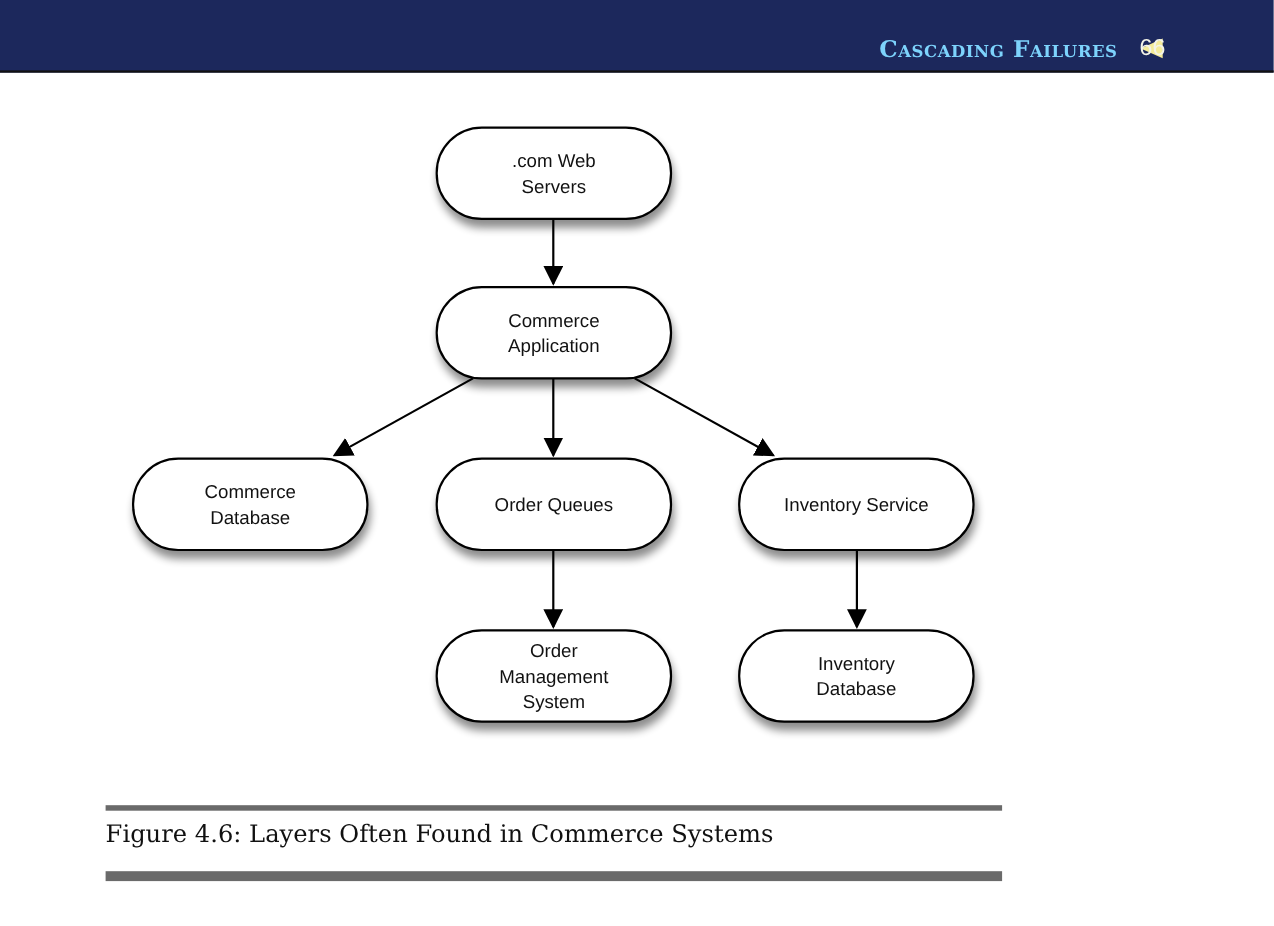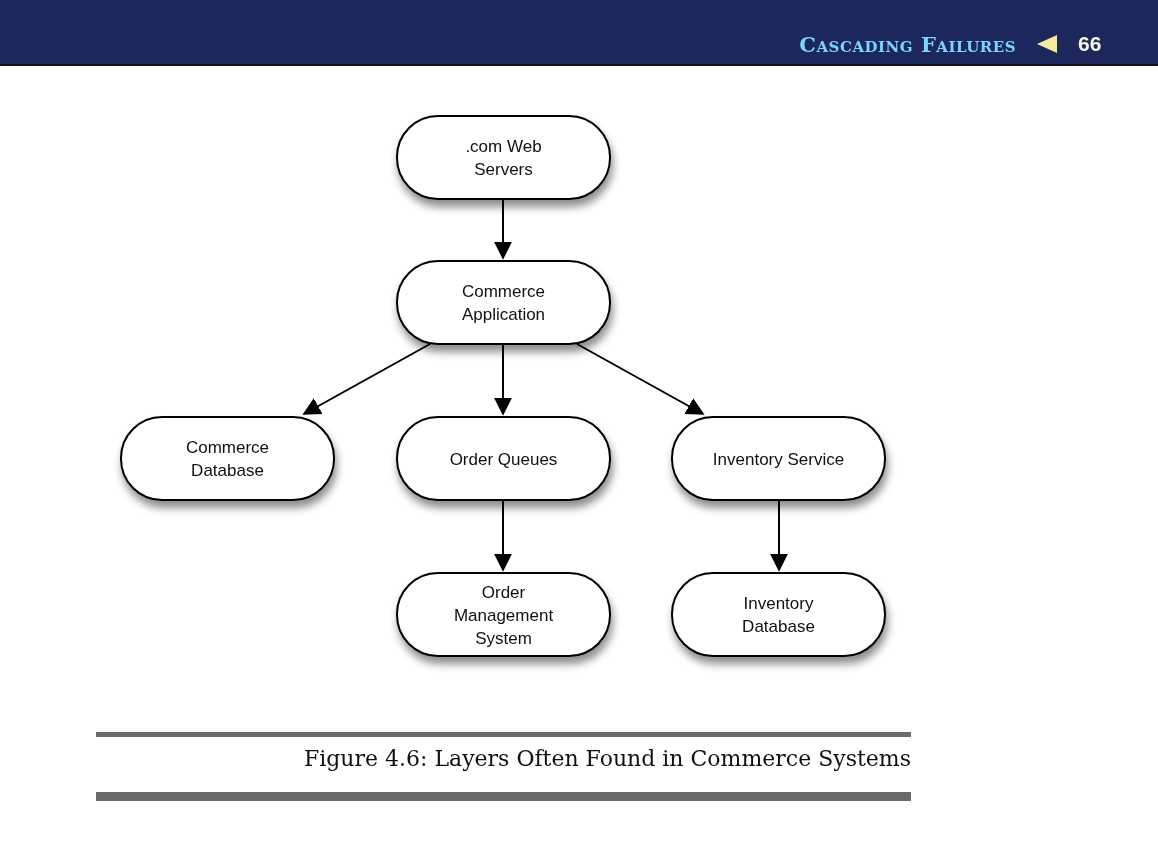--- a/index.html
+++ b/index.html
@@ -1,24 +1,24 @@
 <!DOCTYPE html>
 <html><head>
 <meta charset="utf-8">
 <style>
   html, body { margin: 0; padding: 0; }
   body { width: 1158px; height: 842px; background: #ffffff; position: relative; overflow: hidden; font-family: "Liberation Sans", sans-serif; }
   .header { position: absolute; left: 0; top: 0; width: 1158px; height: 64px; background: #1c285c; border-bottom: 2px solid #111111; }
   .header-title { position: absolute; right: 142px; top: 32px; color: #7dd3fc; font-family: "DejaVu Serif", serif; font-weight: bold; font-size: 21px; font-variant: small-caps; letter-spacing: 0.5px; }
   .header-arrow { position: absolute; left: 1037px; top: 35px; width: 0; height: 0; border-top: 9px solid transparent; border-bottom: 9px solid transparent; border-right: 20px solid #f5ec9a; }
-  .header-page { position: absolute; left: 1078px; top: 32px; color: #f4f4e8; font-family: "Liberation Sans", sans-serif; font-weight: bold; font-size: 21px; }
+  .header-page { position: absolute; left: 1036px; top: 32px; color: #f4f4e8; font-family: "Liberation Sans", sans-serif; font-weight: normal; font-size: 21px; }
   svg.diagram { position: absolute; left: 0; top: 0; }
   .node-label { font-family: "Liberation Sans", sans-serif; font-size: 17px; fill: #111111; }
   .rule { position: absolute; left: 96px; width: 815px; background: #6a6a6a; }
-  .caption { position: absolute; left: 96px; width: 815px; top: 746px; text-align: right; font-family: "DejaVu Serif", serif; font-size: 22px; color: #111111; }
+  .caption { position: absolute; left: 96px; width: 815px; top: 746px; text-align: left; font-family: "DejaVu Serif", serif; font-size: 22px; color: #111111; }
 </style>
 </head>
 <body>
 
 <div class="header">
   <span class="header-title">Cascading Failures</span>
   <span class="header-arrow"></span>
   <span class="header-page">66</span>
 </div>
 

